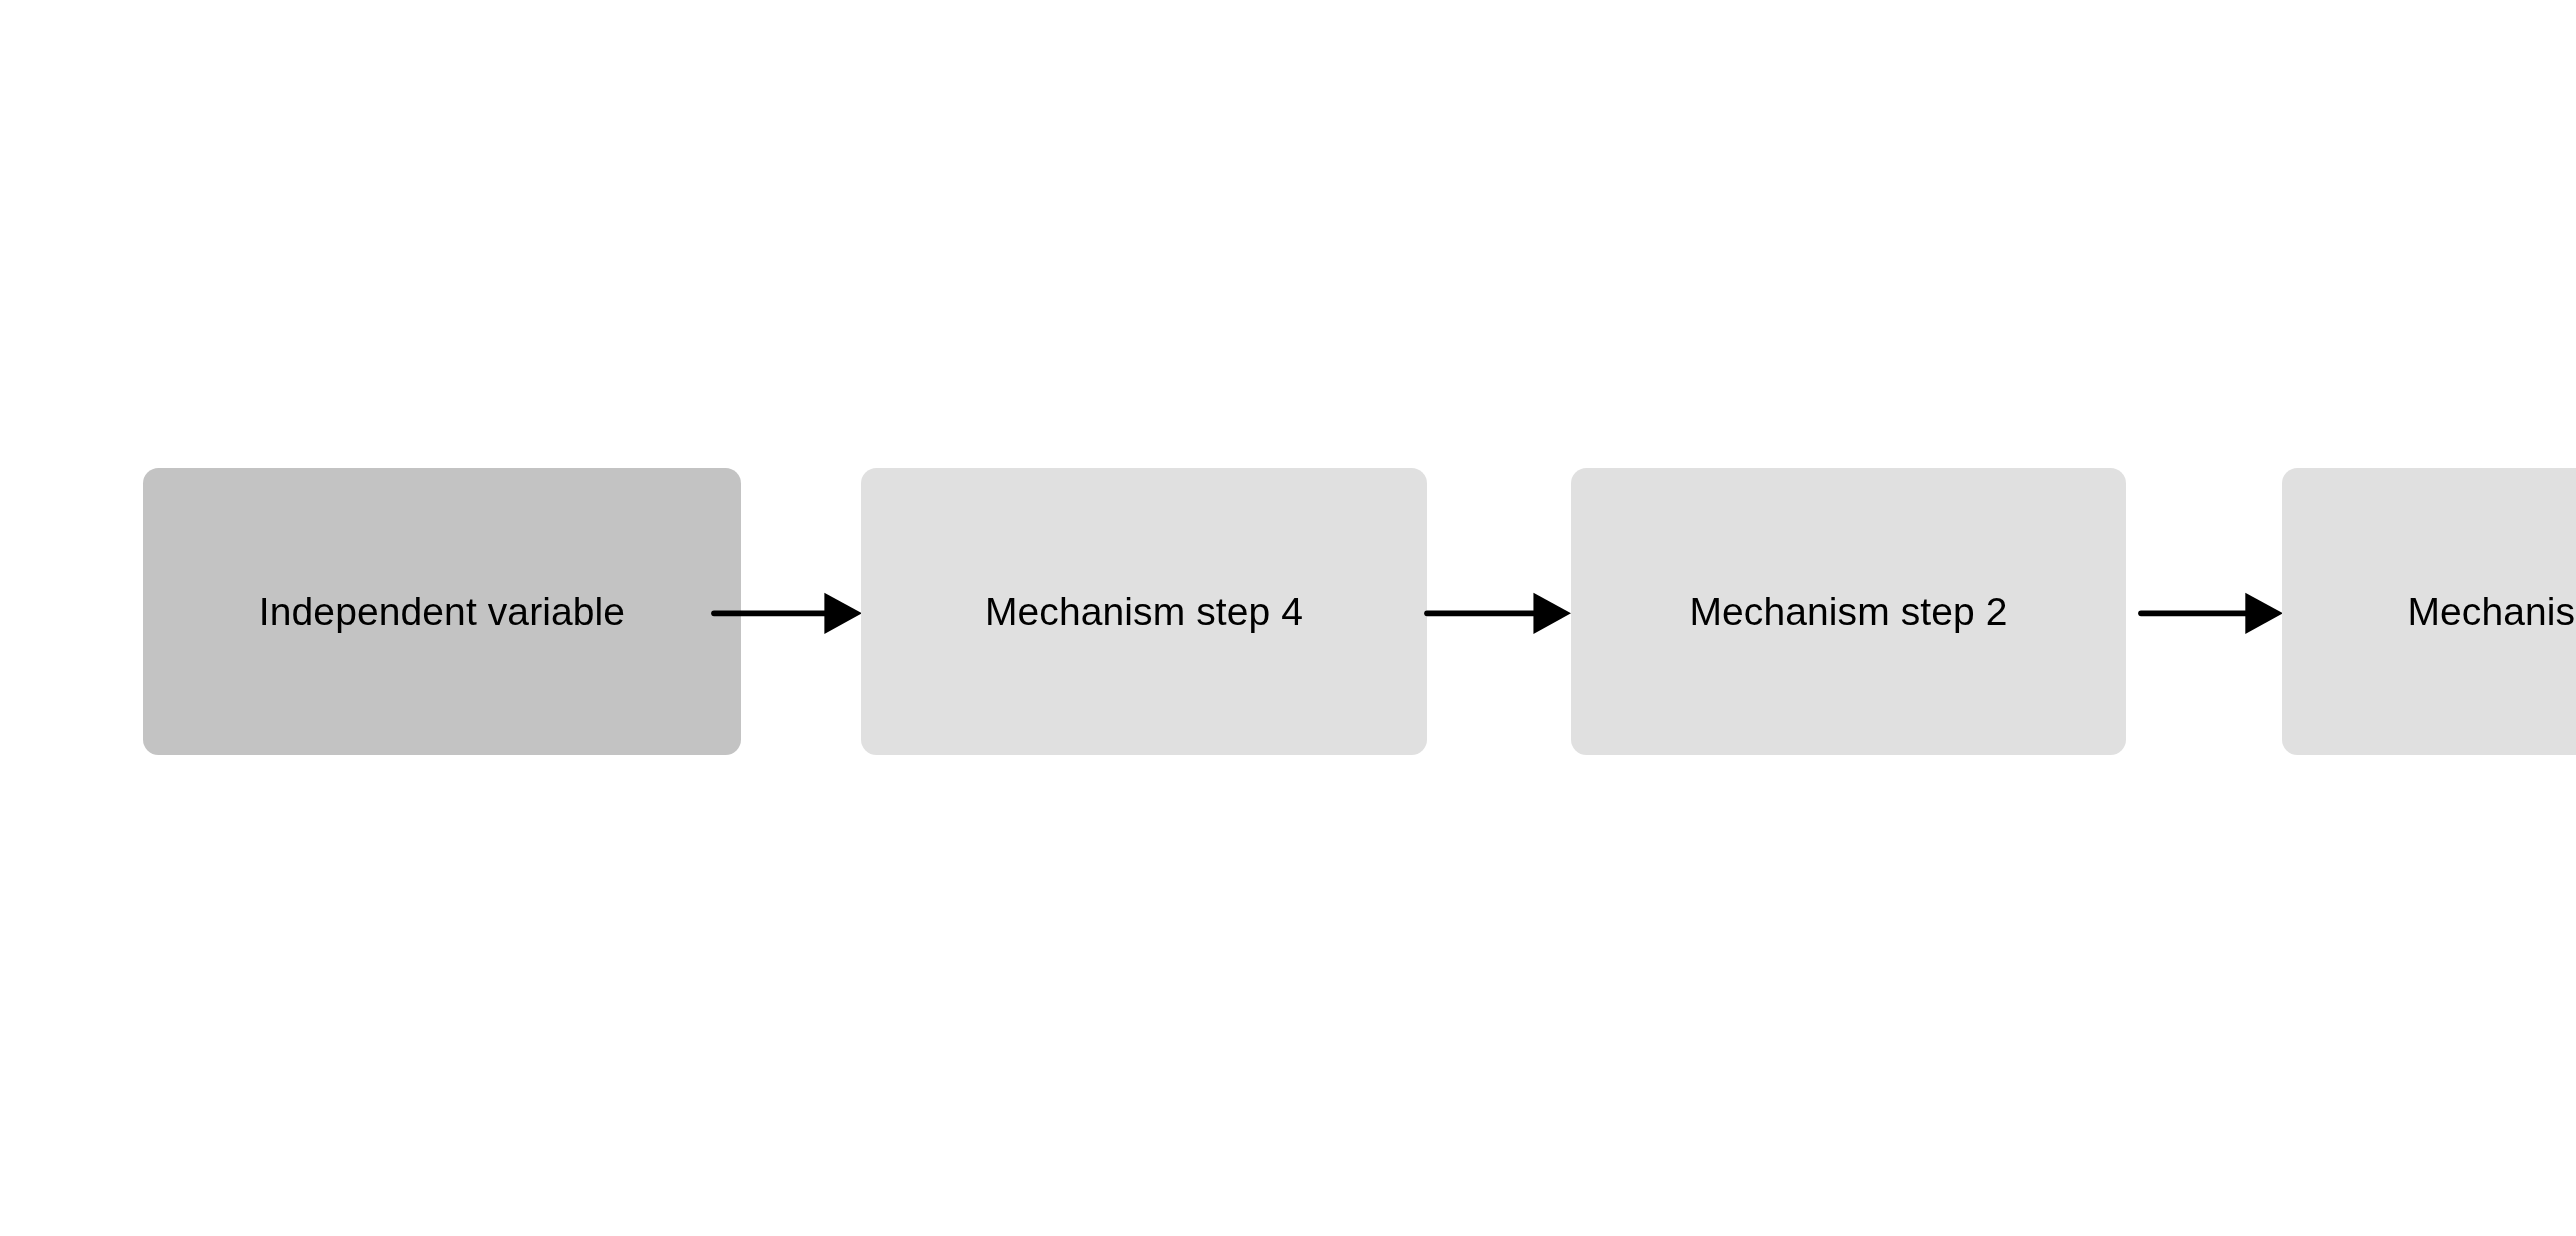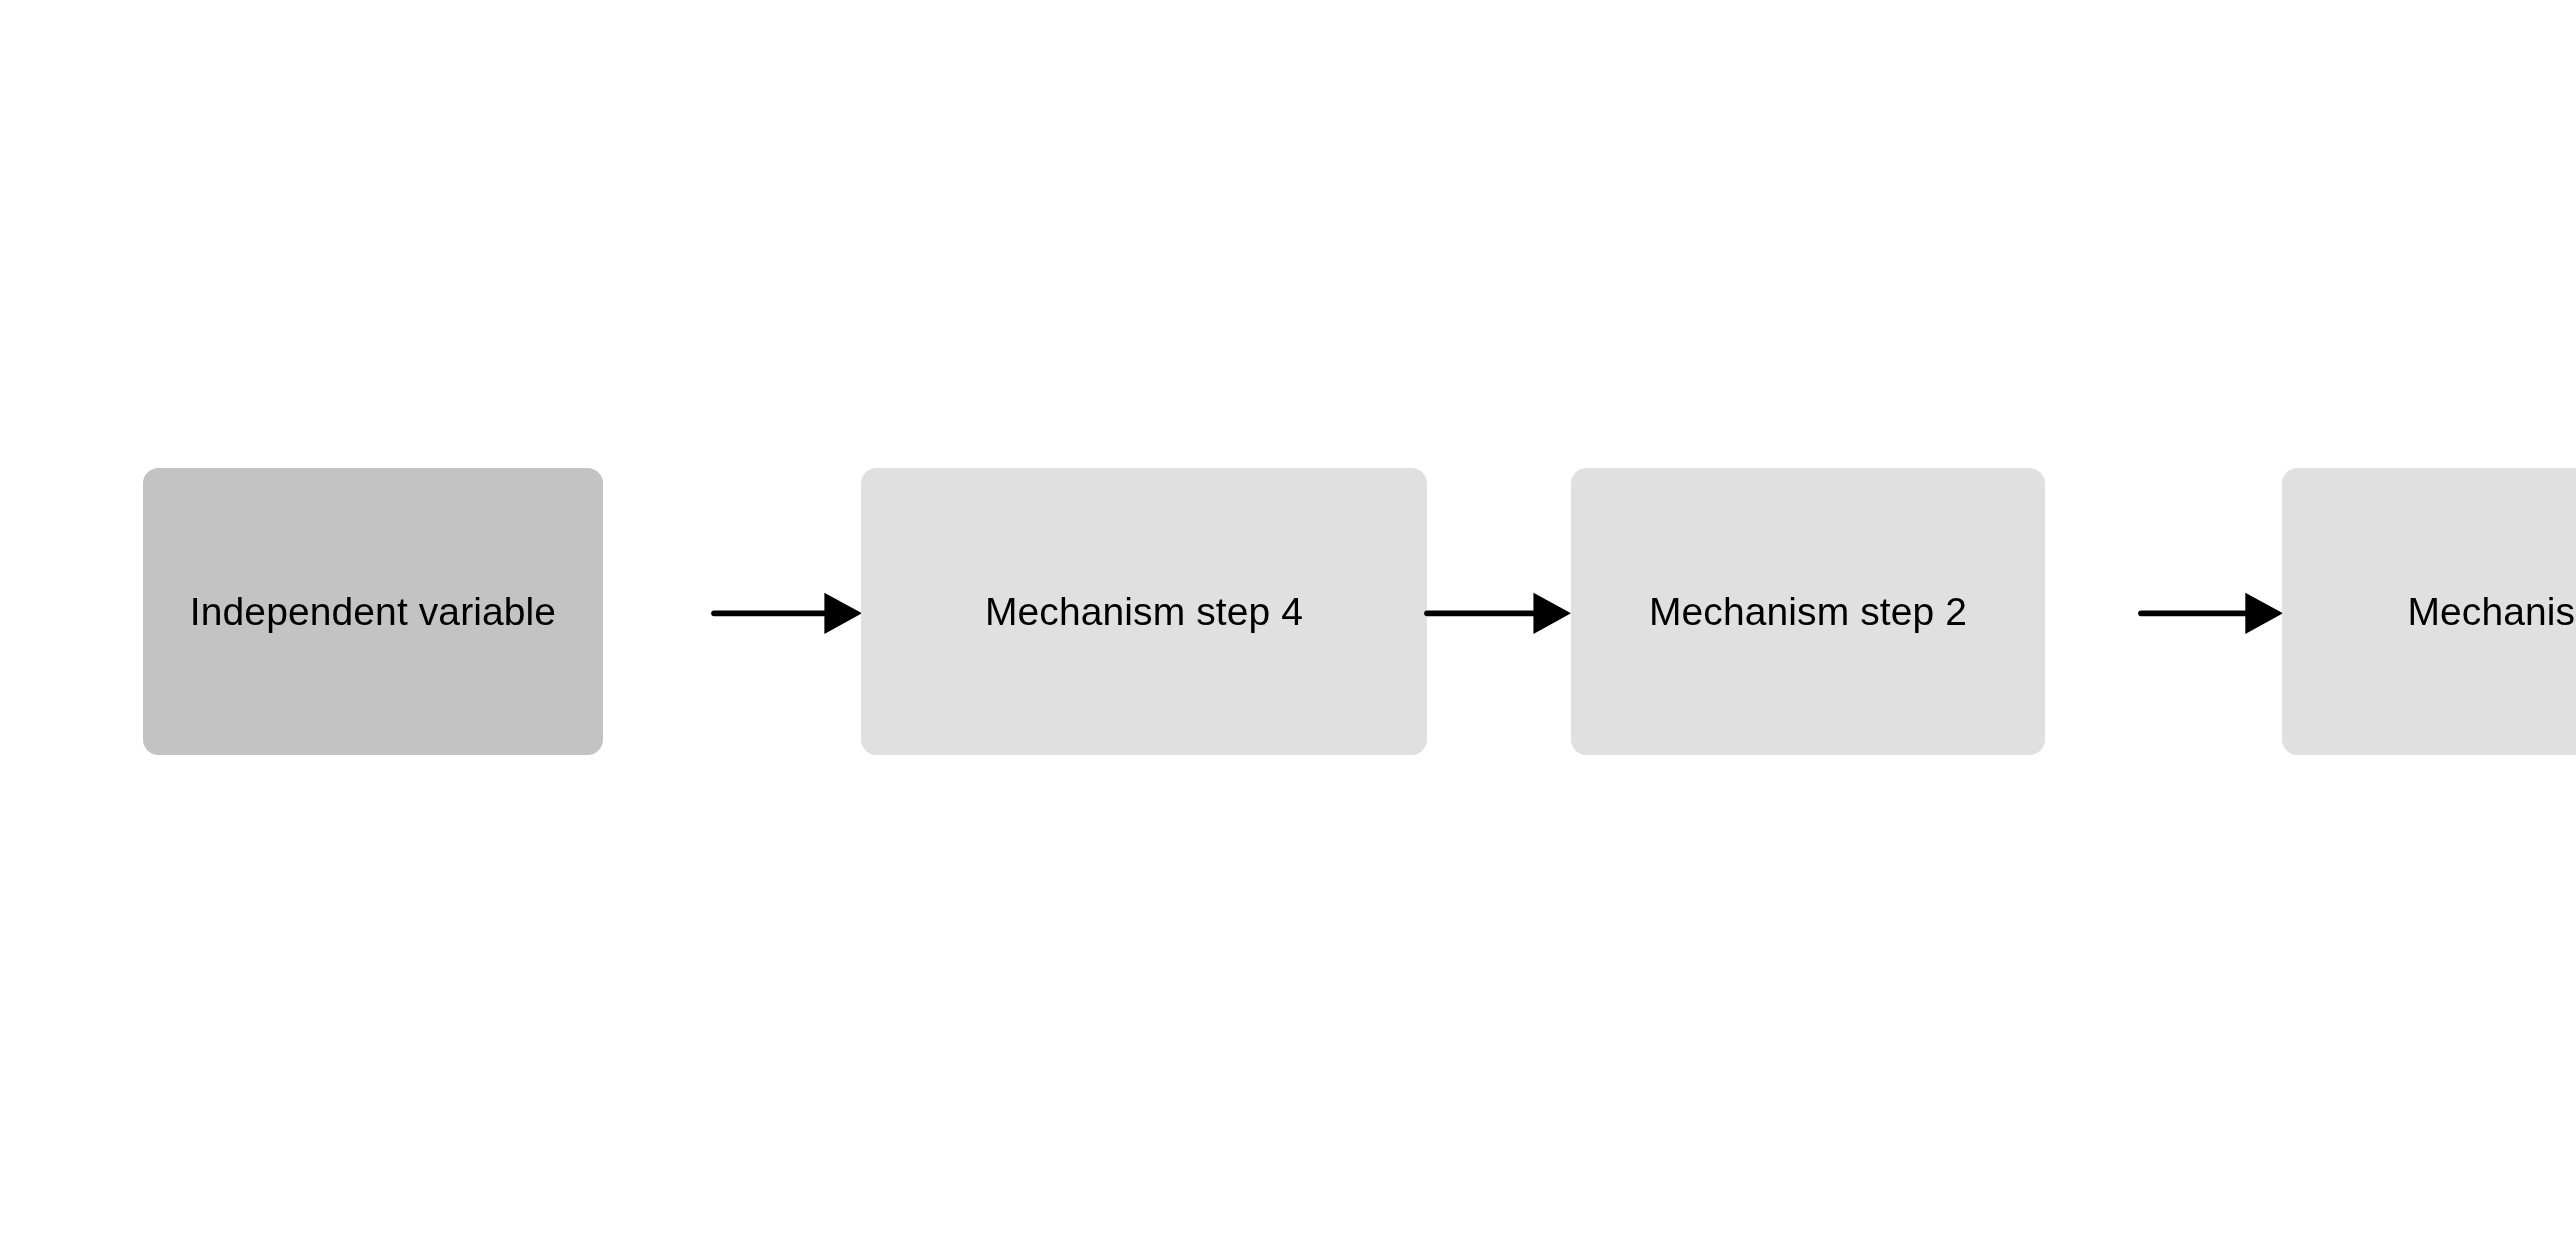--- a/index.html
+++ b/index.html
@@ -47,23 +47,23 @@
     height: 287px;
     pointer-events: none;
   }
   .edge svg {
     display: block;
     width: 100%;
     height: 100%;
     overflow: visible;
   }
   
-  .node-1 { left: 143px;  width: 460px; }
+  .node-1 { left: 143px;  width: 598px; }
   .node-2 { left: 861px; width: 566px; }
-  .node-3 { left: 1571px; width: 474px; }
+  .node-3 { left: 1571px; width: 555px; }
   .node-4 { left: 2282px; width: 569px; }
   
   .edge-1 { left: 714px; width: 148px; }
   .edge-2 { left: 1427px; width: 144px; }
   .edge-3 { left: 2141px; width: 142px; }
 </style>
 </head>
 <body>
 
 <div id="canvas">

